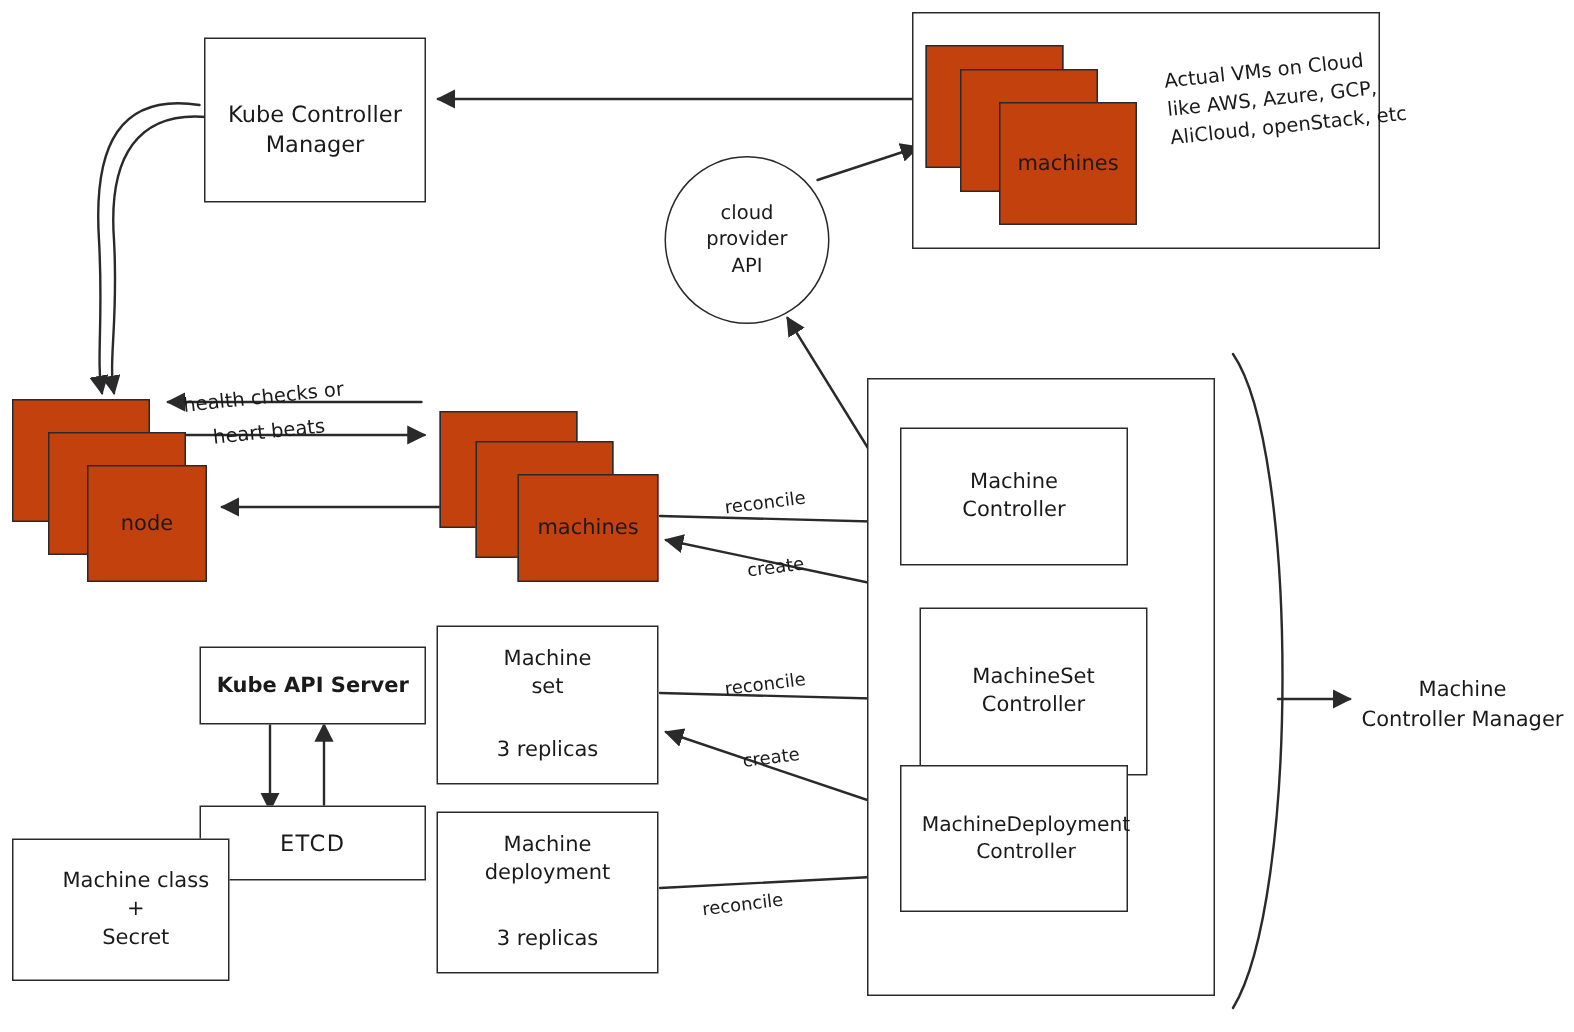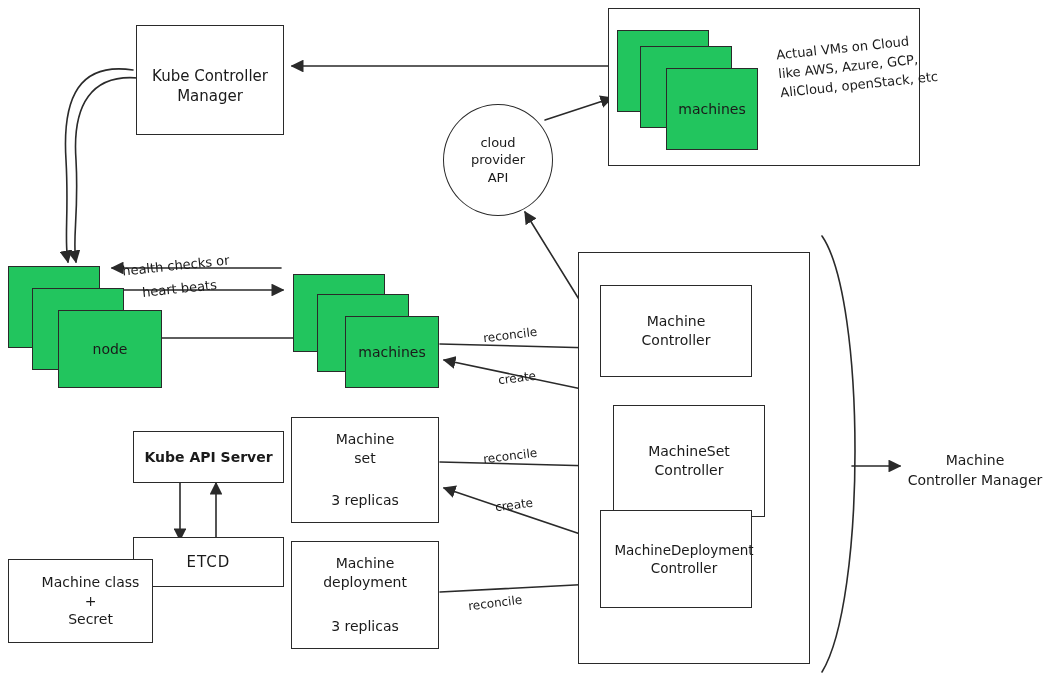--- a/index.html
+++ b/index.html
@@ -31,21 +31,21 @@
     display: flex;
     flex-direction: column;
     align-items: center;
     justify-content: center;
     text-align: center;
     color: #1a1a1a;
     font-size: 14px;
     line-height: 1.35;
   }
   .shade {
-    background: #22c55e;
+    background: #c2410c;
   }
   .plain {
     position: absolute;
     color: #1a1a1a;
     font-size: 13px;
     line-height: 1.45;
     text-align: left;
     white-space: pre-line;
   }
   .edge-label {
@@ -143,21 +143,21 @@
   </div>
 
   <div class="circle" style="left:443px; top:104px; width:110px; height:112px;justify-content:center;">
     <span style="white-space:pre-line;">cloud
 provider
 API</span>
   </div>
 
   <div class="box shade" style="left:8px; top:266px; width:92px; height:82px;"></div>
   <div class="box shade" style="left:32px; top:288px; width:92px; height:82px;"></div>
-  <div class="box shade" style="left:58px; top:310px; width:104px; height:78px;">
+  <div class="box shade" style="left:58px; top:310px; width:80px; height:78px;">
     <span>node</span>
   </div>
 
   <div class="box shade" style="left:293px; top:274px; width:92px; height:78px;"></div>
   <div class="box shade" style="left:317px; top:294px; width:92px; height:78px;"></div>
   <div class="box shade" style="left:345px; top:316px; width:94px; height:72px;">
     <span>machines</span>
   </div>
 
   <div class="edge-label tilt-a" style="left:122px; top:258px; font-size:13px;">health checks or</div>
@@ -169,21 +169,21 @@
   <div class="edge-label tilt-b" style="left:468px; top:596px;">reconcile</div>
 
   <div class="box" style="left:133px; top:431px; width:151px; height:52px;font-weight:bold;">
     <span>Kube API Server</span>
   </div>
 
   <div class="box" style="left:133px; top:537px; width:151px; height:50px; font-size:15px; letter-spacing:1px;">
     <span>ETCD</span>
   </div>
 
-  <div class="box" style="left:8px; top:559px; width:145px; height:84px;padding-left:20px;">
+  <div class="box" style="left:8px; top:559px; width:145px; height:95px;padding-left:20px;">
     <span style="white-space:pre-line;">Machine class
 +
 Secret</span>
   </div>
 
   <div class="box" style="left:291px; top:417px; width:148px; height:106px; justify-content:space-around;">
     <span style="white-space:pre-line;">Machine
 set</span>
     <span>3 replicas</span>
   </div>

